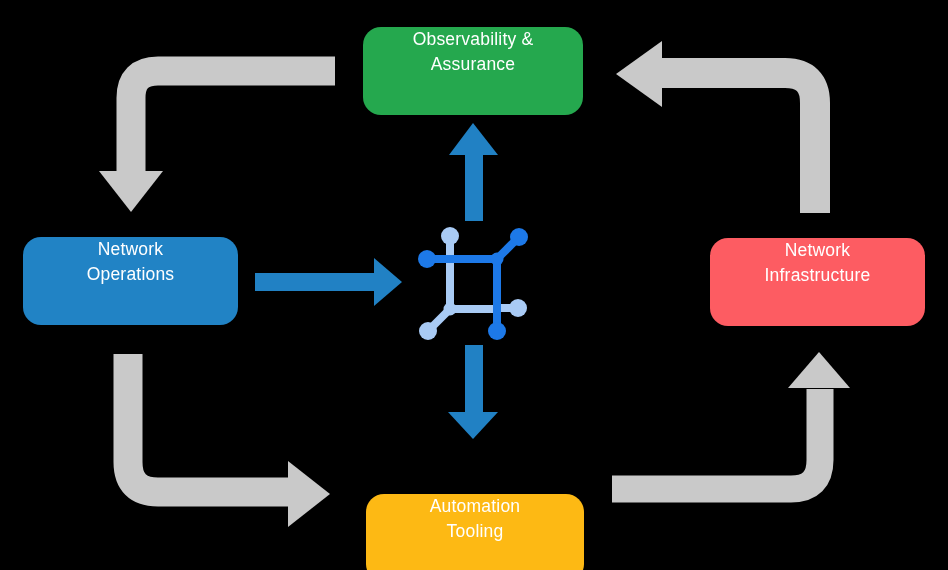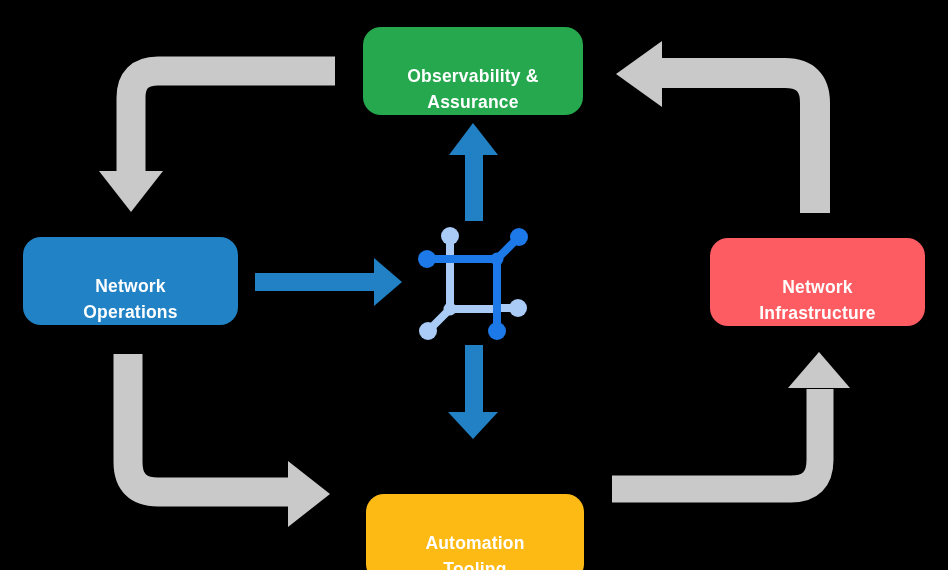--- a/index.html
+++ b/index.html
@@ -7,25 +7,25 @@
     position:relative;
     width:948px;height:570px;
     background:#000;
     overflow:hidden;
     font-family:"Liberation Sans", sans-serif;
   }
   .layer{position:absolute;left:0;top:0;width:948px;height:570px;}
   .node{
     position:absolute;
     border-radius:18px;
-    display:flex;align-items:flex-end;justify-content:center;
+    display:flex;align-items:flex-start;justify-content:center;
     text-align:center;
     color:#fff;
     font-size:17.5px;
-    font-weight:700;
+    font-weight:400;
     line-height:1.45;
     letter-spacing:.2px;
     white-space:pre-line;
   }
   .node-observability{left:363px;top:27px;width:220px;height:88px;}
   .node-operations{left:23px;top:237px;width:215px;height:88px;}
   .node-infrastructure{left:710px;top:238px;width:215px;height:88px;}
   .node-automation{left:366px;top:450px;width:218px;height:88px;margin-top:44px;}
 </style>
 </head>

